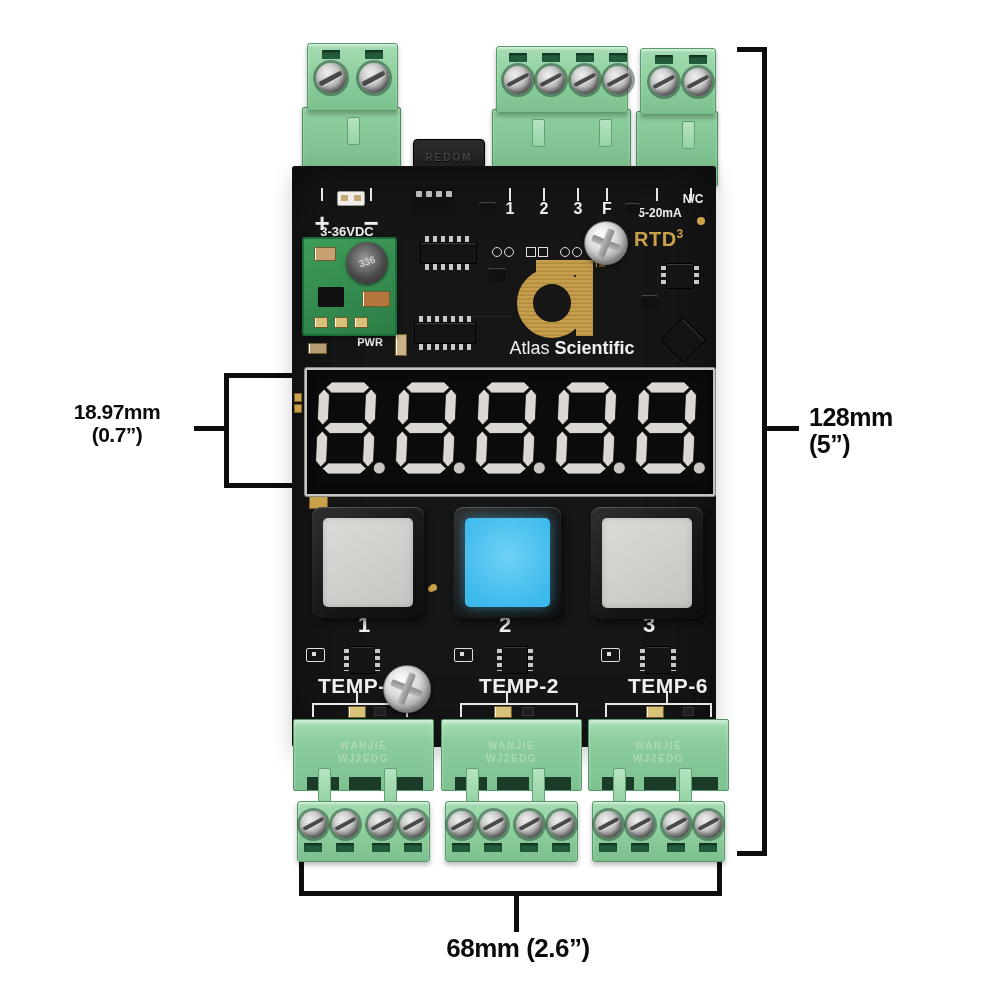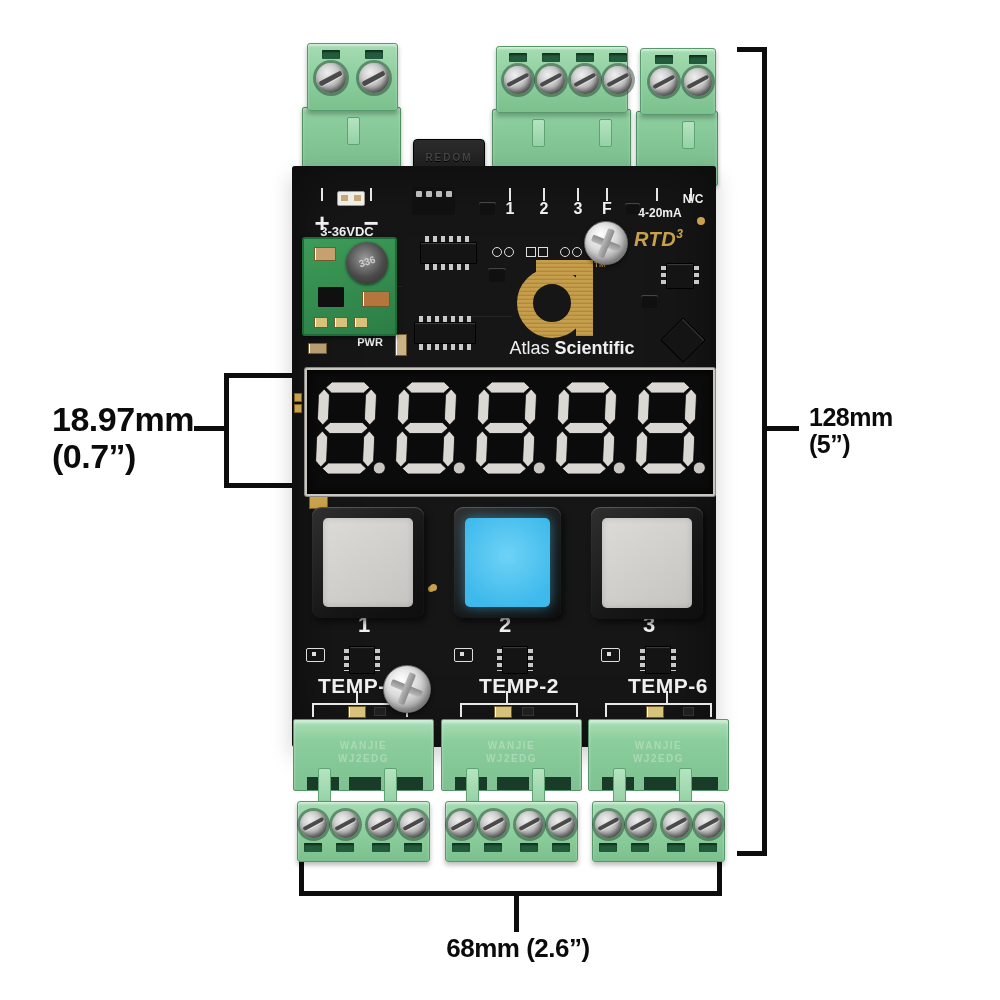--- a/index.html
+++ b/index.html
@@ -6,21 +6,21 @@
   #canvas{position:relative;width:1000px;height:1000px;background:#ffffff;overflow:hidden;
           font-family:"Liberation Sans",sans-serif;}
   
   .dl{position:absolute;background:#0d0d0d;}
   .dim-label{position:absolute;color:#0b0b0b;font-weight:bold;line-height:1.08;letter-spacing:-0.5px;}
   
   .pcb{position:absolute;left:292px;top:166px;width:424px;height:581px;background:#161616;
        border-radius:3px;box-shadow:inset 0 0 60px rgba(0,0,0,.55), 0 10px 22px rgba(0,0,0,.18);}
   .silk{position:absolute;color:#efefef;font-weight:bold;text-align:center;}
   .tick{position:absolute;width:2px;height:13px;background:#e6e6e6;}
-  .gold{color:#c9a14b;font-style:italic;}
+  .gold{color:#c9a14b;}
   .trace{position:absolute;background:#242424;}
   
   .thouse{position:absolute;background:linear-gradient(180deg,#a5dcb2,#8bcd9c 55%,#7cc08e);
           border:1px solid #57996c;border-radius:3px;box-shadow:inset 0 2px 2px rgba(255,255,255,.5), 0 3px 5px rgba(0,0,0,.28);}
   .tplug{position:absolute;background:linear-gradient(180deg,#8fd0a0,#74b887);
          border:1px solid #4f8f63;border-radius:2px;box-shadow:inset 0 2px 3px rgba(255,255,255,.35), 0 2px 4px rgba(0,0,0,.3);}
   .ttab{position:absolute;background:linear-gradient(180deg,#b5e4c0,#94d2a5);border:1px solid #5fa274;border-radius:2px;}
   .teeth{position:absolute;left:5px;right:5px;bottom:1px;height:9px;
          background:repeating-linear-gradient(90deg,#14301f 0 14px,rgba(0,0,0,0) 14px 30px);}
   .teethb{position:absolute;left:3px;right:3px;bottom:0;height:13px;
@@ -68,21 +68,21 @@
 </head>
 <body>
 
 <div id="canvas">
 
   <div>
     <div class="dl" style="left:224px;top:373px;width:5px;height:115px;"></div>
     <div class="dl" style="left:224px;top:373px;width:76px;height:5px;"></div>
     <div class="dl" style="left:224px;top:483px;width:76px;height:5px;"></div>
     <div class="dl" style="left:194px;top:426px;width:32px;height:5px;"></div>
-    <div class="dim-label" style="left:52px;top:401px;width:130px;text-align:left;font-size:34px;">
+    <div class="dim-label" style="left:52px;top:401px;width:130px;text-align:center;font-size:21px;">
       <div>18.97mm</div>
       <div>(0.7”)</div>
     </div>
   </div>
 
   <div>
     <div class="dl" style="left:762px;top:47px;width:5px;height:809px;"></div>
     <div class="dl" style="left:737px;top:47px;width:27px;height:5px;"></div>
     <div class="dl" style="left:737px;top:851px;width:27px;height:5px;"></div>
     <div class="dl" style="left:767px;top:426px;width:32px;height:5px;"></div>
@@ -170,21 +170,21 @@
 
     <div style="position:absolute;left:45px;top:25px;width:26px;height:13px;background:#efeee8;border-radius:2px;border:1px solid #9a9a90;">
       <div style="position:absolute;left:3px;top:3px;width:7px;height:6px;background:#c6a876;"></div>
       <div style="position:absolute;right:3px;top:3px;width:7px;height:6px;background:#c6a876;"></div>
     </div>
 
     <div class="silk" style="left:206px;top:34px;width:24px;font-size:16px;">1</div>
     <div class="silk" style="left:240px;top:34px;width:24px;font-size:16px;">2</div>
     <div class="silk" style="left:274px;top:34px;width:24px;font-size:16px;">3</div>
     <div class="silk" style="left:303px;top:34px;width:24px;font-size:16px;">F</div>
-    <div class="silk" style="left:341px;top:40px;width:54px;font-size:12px;">4-20mA</div>
+    <div class="silk" style="left:341px;top:40px;width:54px;font-size:12px;">5-20mA</div>
     <div class="silk" style="left:387px;top:26px;width:28px;font-size:12px;">N/C</div>
     <div style="position:absolute;left:405px;top:51px;width:8px;height:8px;border-radius:50%;background:#c9a14b;"></div>
 
     <div class="silk gold" style="left:342px;top:61px;width:70px;font-size:20px;letter-spacing:.5px;text-align:left;">
       <span>RTD</span><sup style="font-size:12px;">3</sup>
     </div>
 
     <svg style="position:absolute;left:218px;top:82px;" width="100" height="100" viewBox="0 0 100 100">
       <defs>
         <pattern id="gs" width="4" height="4" patternUnits="userSpaceOnUse">

